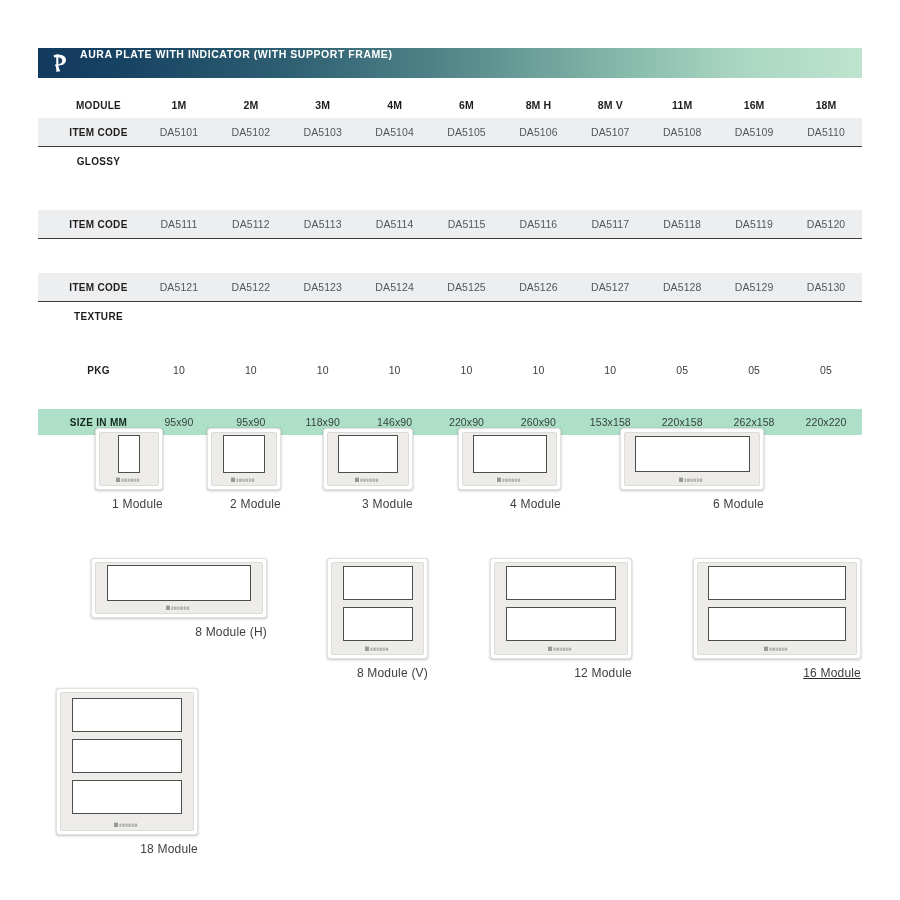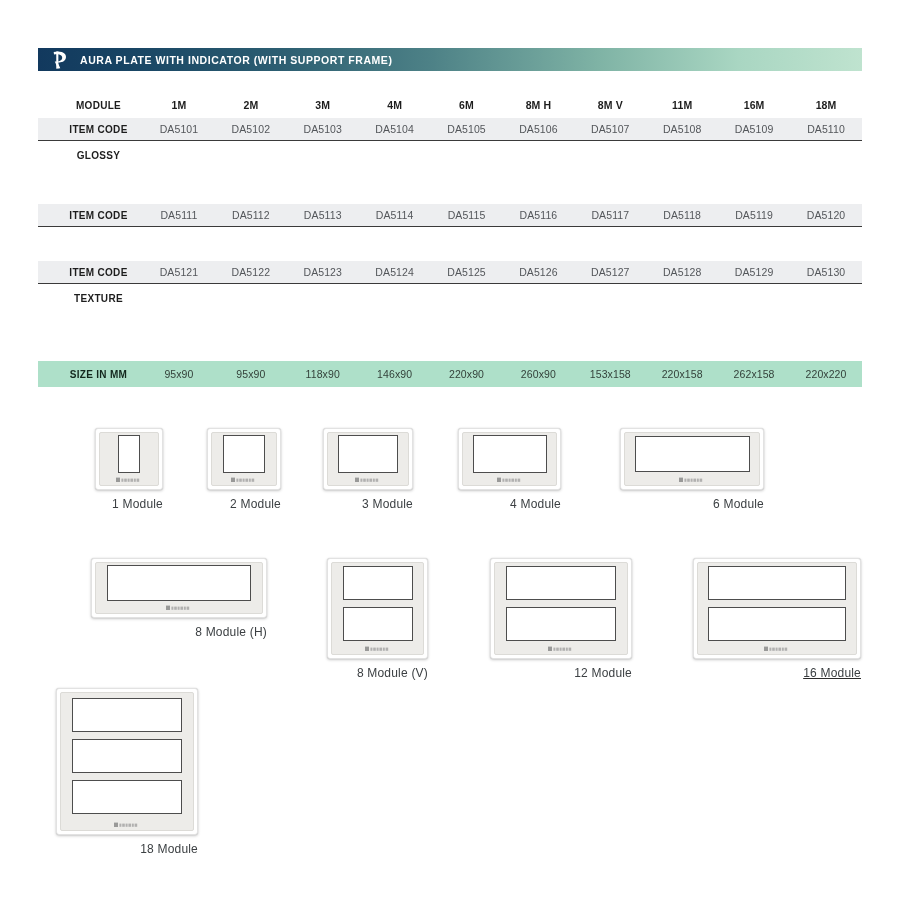--- a/index.html
+++ b/index.html
@@ -22,31 +22,31 @@
     height: 900px;
     box-sizing: border-box;
   }
 
   
   .banner {
     position: absolute;
     left: 38px;
     top: 48px;
     width: 824px;
-    height: 23px;
+    height: 30px;
     background: linear-gradient(90deg,
                 #12395e 0%,
                 #174363 10%,
                 #2d5f72 30%,
                 #4e8287 48%,
                 #7fb3a5 68%,
                 #a9d6c2 85%,
                 #bfe3cf 100%);
     display: flex;
-    align-items: center;
+    align-items: flex-start;
   }
   .banner-logo {
     width: 42px;
     min-width: 42px;
     height: 30px;
     display: flex;
     align-items: center;
     justify-content: center;
   }
   .banner-logo svg { display: block; }
@@ -80,21 +80,21 @@
     padding-left: 16px;
     font-weight: bold;
     font-size: 10px;
     color: #1d1d1d;
     letter-spacing: 0.3px;
   }
   .col-label { width: 105px; }
 
   tr.r-module td { height: 26px; font-weight: bold; color: #1d1d1d; font-size: 10.5px; }
   tr.r-itemcode { background: #edeef0; }
-  tr.r-itemcode td { height: 22px; color: #53565a; border-bottom: 1.6px solid #3a3a3a; }
+  tr.r-itemcode td { height: 28px; color: #53565a; border-bottom: 1.6px solid #3a3a3a; }
   tr.r-itemcode td.rowlabel { color: #1d1d1d; }
   tr.r-finish td { height: 29px; text-align: left; }
   tr.r-spacer td { height: 34px; }
   tr.r-spacer-sm td { height: 24px; }
   tr.r-pkg td { height: 30px; }
   tr.r-pkg td.rowlabel { font-weight: bold; }
   tr.r-size { background: #aee0c9; }
   tr.r-size td { height: 26px; color: #33413a; }
   tr.r-size td.rowlabel { color: #14281e; }
 
@@ -270,20 +270,33 @@
 
       <tr class="r-finish">
         <td class="rowlabel">TEXTURE</td>
         <td colspan="10"></td>
       </tr>
 
       <tr class="r-spacer-sm">
         <td colspan="11"></td>
       </tr>
 
+      <tr class="r-pkg">
+        <td class="rowlabel">PKG</td>
+        <td>10</td>
+        <td>10</td>
+        <td>10</td>
+        <td>10</td>
+        <td>10</td>
+        <td>10</td>
+        <td>10</td>
+        <td>05</td>
+        <td>05</td>
+        <td>05</td>
+      </tr>
 
       <tr class="r-spacer-sm">
         <td colspan="11"></td>
       </tr>
 
       <tr class="r-size">
         <td class="rowlabel">SIZE IN MM</td>
         <td>95x90</td>
         <td>95x90</td>
         <td>118x90</td>

